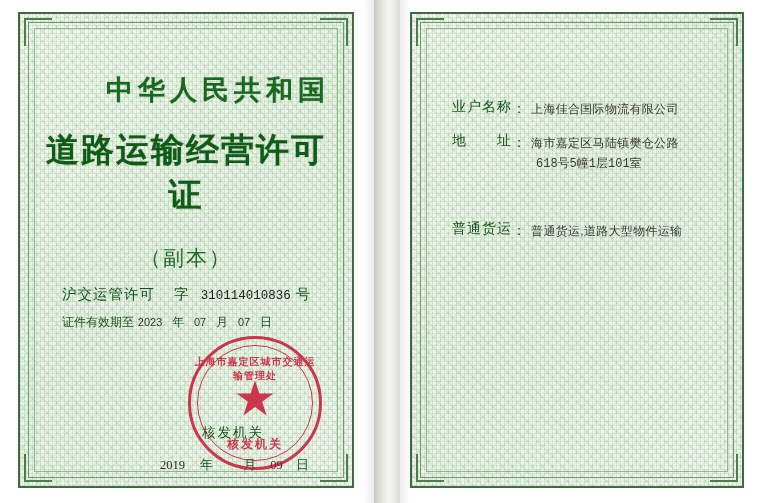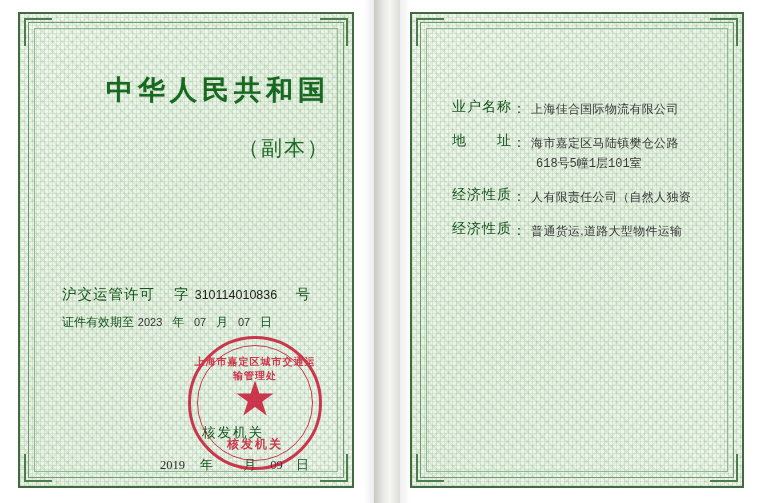--- a/index.html
+++ b/index.html
@@ -99,21 +99,21 @@
     text-align: center;
     margin-top: 20px;
     font-family: "DejaVu Serif", serif;
     font-weight: bold;
     font-size: 33px;
     letter-spacing: 2px;
     color: #0f5c17;
     text-shadow: 0 0 1px rgba(15,80,20,0.5);
   }
   .title-sub {
-    text-align: right;
+    text-align: center;
     margin-top: 26px;
     font-family: "DejaVu Serif", serif;
     font-size: 21px;
     letter-spacing: 2px;
     color: #1d6b24;
   }
 
   .field-row {
     position: absolute;
     font-family: "DejaVu Serif", serif;
@@ -129,22 +129,22 @@
     font-family: "Liberation Sans", sans-serif;
     font-size: 11px;
     color: #333;
   }
 
   .row-permit { left: 20px; top: 248px; }
   .row-permit .lbl { font-size: 14.5px; }
   .row-permit .num {
     display: inline-block;
     min-width: 96px;
-    text-align: left;
-    font-family: Liberation Sans, sans-serif;
+    text-align: right;
+    font-family: Liberation Mono, monospace;
     font-size: 12.5px;
     color: #222;
   }
   .row-valid { left: 20px; top: 278px; font-size: 12px; text-align: center; }
   .row-valid .lbl { font-size: 12px; letter-spacing: 0; }
 
   .row-bottom { left: 118px; top: 418px; }
   .row-bottom .lbl { font-size: 13px; }
   .row-issuer { left: 160px; top: 386px; }
   .row-issuer .lbl { font-size: 13.5px; letter-spacing: 2px; color: #14551b; }
@@ -252,20 +252,21 @@
       </div>
       <div class="corner c-tl"></div>
       <div class="corner c-tr"></div>
       <div class="corner c-bl"></div>
       <div class="corner c-br"></div>
 
       <div class="content">
 
         <div class="title-country">中华人民共和国</div>
 
+        <div class="title-main">道路运输经营许可证</div>
 
         <div class="title-sub">（副本）</div>
 
         <div class="field-row row-permit">
           <span class="lbl">沪交运管许可</span>
           <span class="lbl" style="margin-left:14px;">字</span>
           <span class="num">310114010836</span>
           <span class="lbl">号</span>
         </div>
 
@@ -325,27 +326,23 @@
           <span class="r-lbl">业户名称</span><span class="r-colon">：</span>
           <span class="r-val">上海佳合国际物流有限公司</span>
         </div>
 
         <div class="r-field" style="top:72px;">
           <span class="r-lbl">地　　址</span><span class="r-colon">：</span>
           <span class="r-val">海市嘉定区马陆镇樊仓公路</span>
           <span class="r-val2">618号5幢1层101室</span>
         </div>
 
-        <div class="r-field" style="top:126px;">
-          <span class="r-lbl">经济性质</span><span class="r-colon">：</span>
-          <span class="r-val">人有限责任公司（自然人独资</span>
-        </div>
 
         <div class="r-field" style="top:160px;">
-          <span class="r-lbl">经济性质</span><span class="r-colon">：</span>
+          <span class="r-lbl">普通货运</span><span class="r-colon">：</span>
           <span class="r-val">普通货运,道路大型物件运输</span>
         </div>
 
       </div>
     </div>
     <div class="edge-shadow-r"></div>
     <div class="page-bottom-white"></div>
   </div>
 
 </div>

